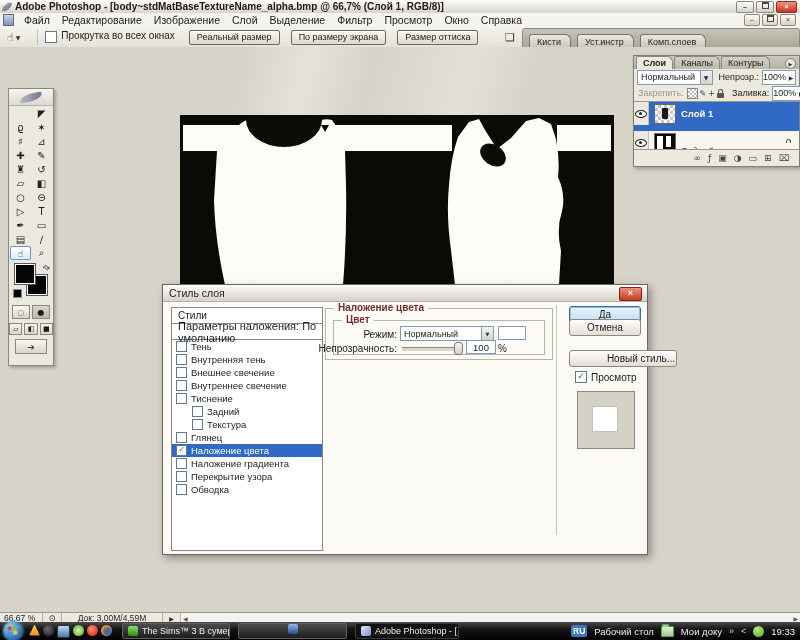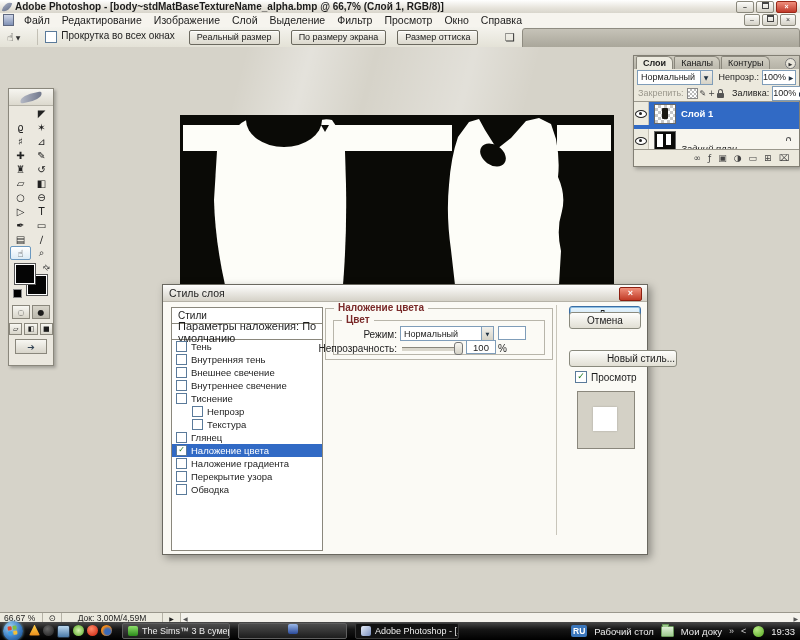--- a/index.html
+++ b/index.html
@@ -95,21 +95,21 @@
   .val-box .sp{width:8px;font-size:6px;color:#234;text-align:center;}
   .lp-label{margin:0 3px 0 6px;white-space:nowrap;}
   .lp-label.dim{color:#9a978c;}
   .lock-ico{width:11px;height:11px;margin-right:2px;display:flex;align-items:center;justify-content:center;font-size:8px;color:#444;}
   .checker-mini{width:9px;height:9px;border:1px solid #888;
     background-image:linear-gradient(45deg,#bbb 26%,transparent 26%,transparent 74%,#bbb 74%),linear-gradient(45deg,#bbb 26%,#fff 26%,#fff 74%,#bbb 74%);
     background-size:4px 4px;background-position:0 0,2px 2px;background-color:#fff;}
   .padlock{position:relative;width:7px;height:5px;background:#555;border-radius:1px;margin-top:4px;}
   .padlock::before{content:"";position:absolute;top:-4px;left:1px;width:3px;height:3px;border:1px solid #555;border-bottom:none;border-radius:3px 3px 0 0;}
   .layer-list{height:47px;background:#f7f5ee;border-top:1px solid #9a978c;border-bottom:1px solid #9a978c;overflow:hidden;}
-  .layer-row{height:23px;display:flex;align-items:center;border-bottom:4px solid #a3a3a3;}
+  .layer-row{height:23px;display:flex;align-items:center;border-bottom:6px solid #a3a3a3;}
   .layer-row.selected{background:#316ac5;color:#fff;border-bottom-color:#316ac5;}
   .eye-cell{width:14px;height:100%;border-right:1px solid #c5c2b6;display:flex;align-items:center;justify-content:center;background:#eceadf;}
   .eye{position:relative;width:10px;height:6px;border:1px solid #222;border-radius:50%;background:#fff;}
   .eye::after{content:"";position:absolute;left:3px;top:1px;width:3px;height:3px;background:#222;border-radius:50%;}
   .thumb{width:20px;height:18px;border:1px solid #666;margin:0 5px;position:relative;
     background-image:linear-gradient(45deg,#c8c8c8 26%,transparent 26%,transparent 74%,#c8c8c8 74%),linear-gradient(45deg,#c8c8c8 26%,#fff 26%,#fff 74%,#c8c8c8 74%);
     background-size:6px 6px;background-position:0 0,3px 3px;background-color:#fff;}
   .thumb .shirt{position:absolute;left:7px;top:3px;width:6px;height:11px;background:#1c1a14;border-radius:1px;}
   .thumb.dark{background:#0a0a08;}
   .thumb.dark .w1{position:absolute;left:2px;top:2px;width:6px;height:13px;background:#fff;}
@@ -216,20 +216,26 @@
     <span class="xp-cb"></span>
     <span style="margin:0 14px 4px 4px;">Прокрутка во всех окнах</span>
     <div style="display:flex;">
 
     <div class="opt-btn">Реальный размер</div>
         <div class="opt-btn">По размеру экрана</div>
         <div class="opt-btn">Размер оттиска</div>
       </div>
     <div class="palette-well">
       <span class="well-icon glyph">❏</span>
+      <div style="display:flex;align-items:flex-end;">
+
+      <div class="pw-tab">Кисти</div>
+          <div class="pw-tab">Уст.инстр</div>
+          <div class="pw-tab">Комп.слоев</div>
+        </div>
     </div>
   </div>
 
   <div class="abs workspace">
     <div class="abs glare"></div>
 
     <div class="abs canvas">
       <svg width="434" height="170" viewBox="0 0 434 170">
         <rect x="0" y="0" width="434" height="170" fill="#0a0a06"></rect>
 
@@ -391,21 +397,21 @@
             <div class="ls-item">
               <span class="xp-cb"></span>
               <span>Внутреннее свечение</span>
             </div>
             <div class="ls-item">
               <span class="xp-cb"></span>
               <span>Тиснение</span>
             </div>
             <div class="ls-item indent">
               <span class="xp-cb"></span>
-              <span>Непрозр</span>
+              <span>Задний</span>
             </div>
             <div class="ls-item indent">
               <span class="xp-cb"></span>
               <span>Текстура</span>
             </div>
             <div class="ls-item">
               <span class="xp-cb"></span>
               <span>Глянец</span>
             </div>
             <div class="ls-item selected">
@@ -441,21 +447,21 @@
         <span class="row-label" style="left:-42px;top:22px;width:105px;">Непрозрачность:</span>
         <div class="slider-track" style="left:68px;top:26px;width:58px;"></div>
         <div class="slider-thumb" style="left:120px;top:21px;"></div>
         <div class="xp-input" style="position:absolute;left:132px;top:19px;width:28px;height:12px;">100</div>
         <span class="row-label" style="left:164px;top:22px;">%</span>
       </div>
 
       <div class="vsep" style="left:393px;top:20px;height:230px;"></div>
 
       <div class="dlg-btn default" style="left:406px;top:21px;">Да</div>
-      <div class="dlg-btn" style="left:406px;top:27px;">Отмена</div>
+      <div class="dlg-btn" style="left:406px;top:34px;">Отмена</div>
       <div class="dlg-btn" style="left:406px;top:65px;padding-left:36px;">Новый стиль...</div>
       <div class="abs" style="left:412px;top:86px;display:flex;align-items:center;gap:4px;">
         <span class="xp-cb checked"></span>
         <span>Просмотр</span>
       </div>
       <div class="preview-sq" style="left:414px;top:106px;">
         <div class="inner"></div>
       </div>
     </div>
   </div>

